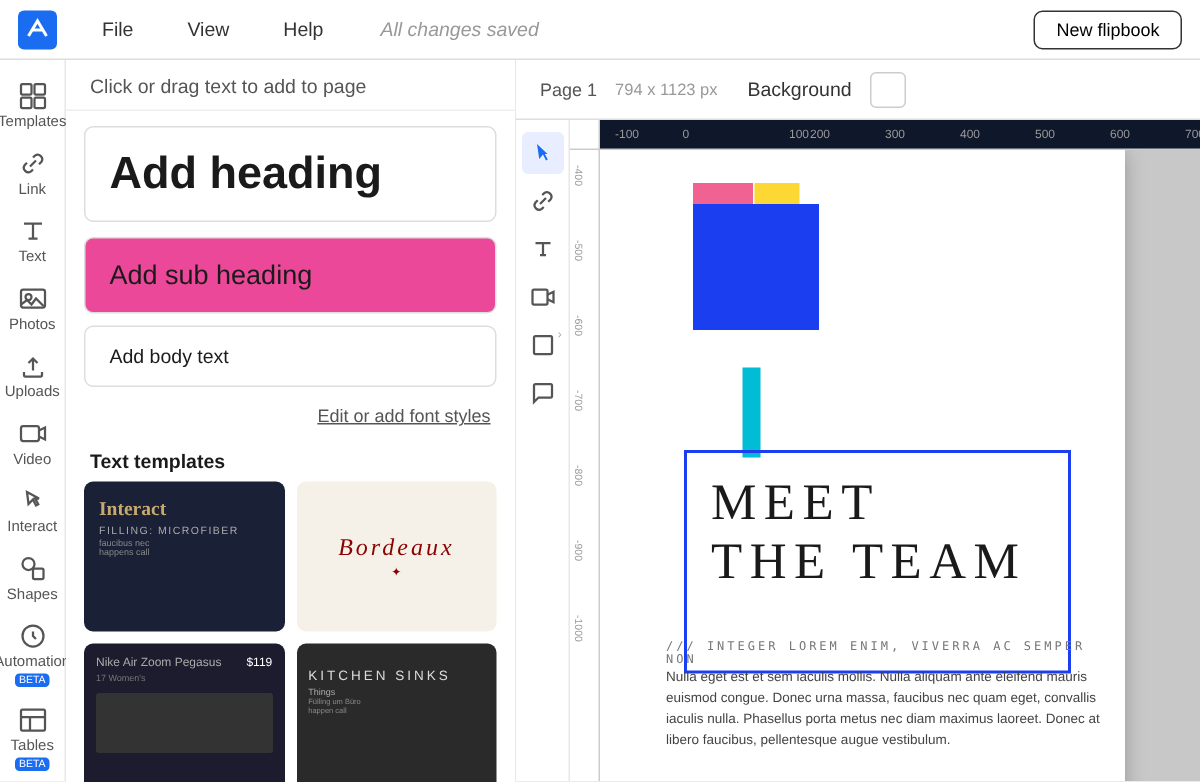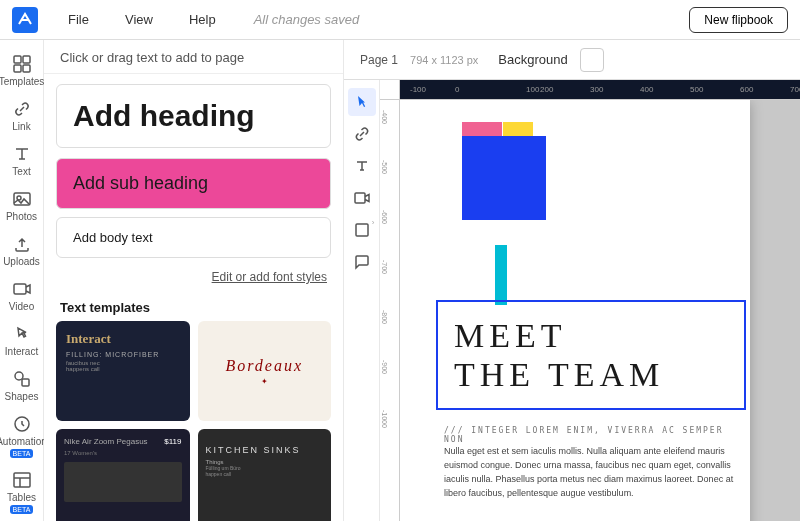--- a/index.html
+++ b/index.html
@@ -272,21 +272,21 @@
         <div style="position:absolute; top:0; left:0; width:20px; height:20px; background:#fff; border-right:1px solid #ccc; border-bottom:1px solid #ccc; z-index:10;"></div>
 
         <div style="position:absolute; top:20px; left:20px; width:350px; min-height:450px; background:#fff; box-shadow: 0 2px 12px rgba(0,0,0,0.25);">
 
           <div style="position:absolute; top:22px; left:62px; width:40px; height:14px; background:#f06292;"></div>
           <div style="position:absolute; top:22px; left:103px; width:30px; height:14px; background:#fdd835;"></div>
           <div style="position:absolute; top:36px; left:62px; width:84px; height:84px; background:#1a3ef0;"></div>
 
           <div style="position:absolute; top:145px; left:95px; width:12px; height:60px; background:#00bcd4;"></div>
 
-          <div style="position:absolute; top:200px; left:36px; width:310px; border:2px solid #1a3ef0; padding:14px 16px; font-size:34px; font-weight:400; letter-spacing:5px; color:#1a1a1a; line-height:1.15; font-family: 'Georgia', serif;">
+          <div style="position:absolute; top:200px; left:56px; width:258px; border:2px solid #1a3ef0; padding:14px 16px; font-size:34px; font-weight:400; letter-spacing:5px; color:#1a1a1a; line-height:1.15; font-family: 'Georgia', serif;">
             <span>MEET</span><br>
             <span>THE TEAM</span>
             
             <span style="display:inline-block; width:2px; height:28px; vertical-align:middle; margin-left:4px;"></span>
           </div>
 
           <div style="position:absolute; top:326px; left:44px; font-size:8px; letter-spacing:2px; color:#777; font-family: monospace;">/// INTEGER LOREM ENIM, VIVERRA AC SEMPER NON</div>
 
           <div style="position:absolute; top:345px; left:44px; width:290px; font-size:9px; color:#444; line-height:1.55;">Nulla eget est et sem iaculis mollis. Nulla aliquam ante eleifend mauris euismod congue. Donec urna massa, faucibus nec quam eget, convallis iaculis nulla. Phasellus porta metus nec diam maximus laoreet. Donec at libero faucibus, pellentesque augue vestibulum.</div>
 

